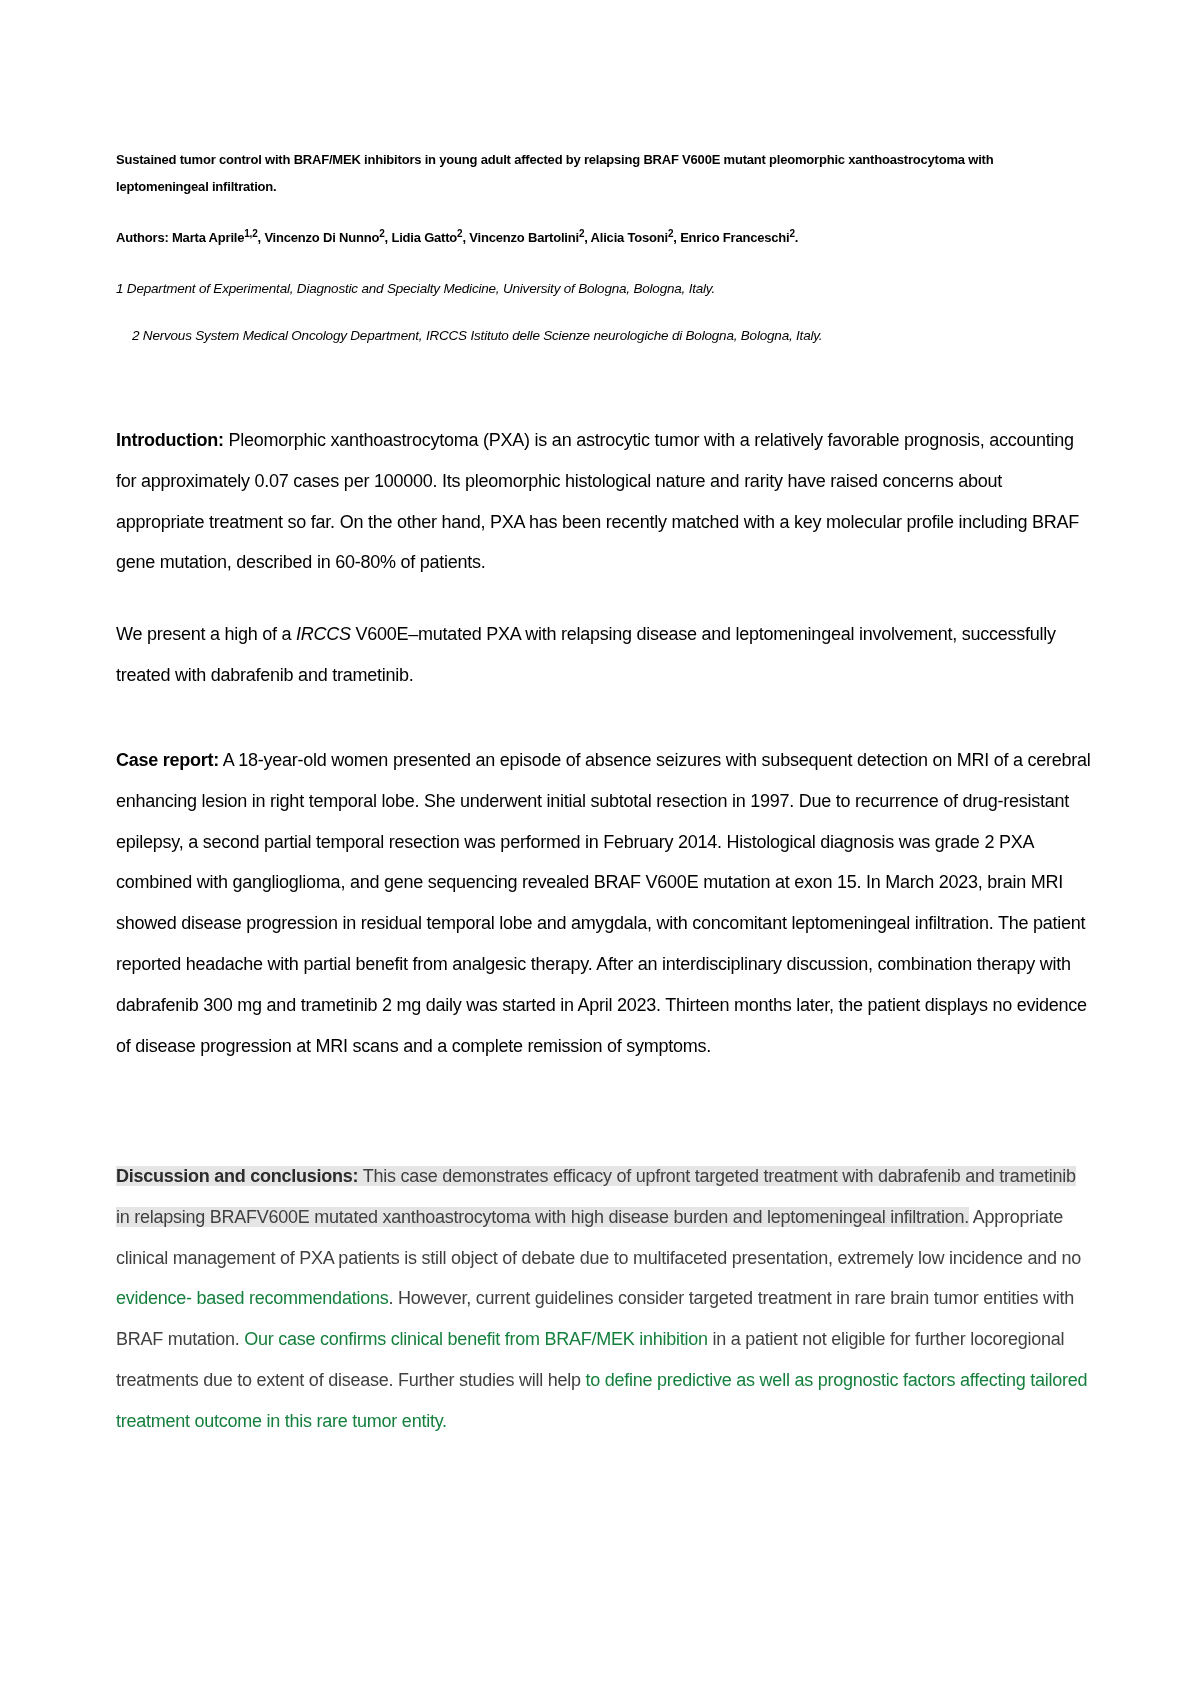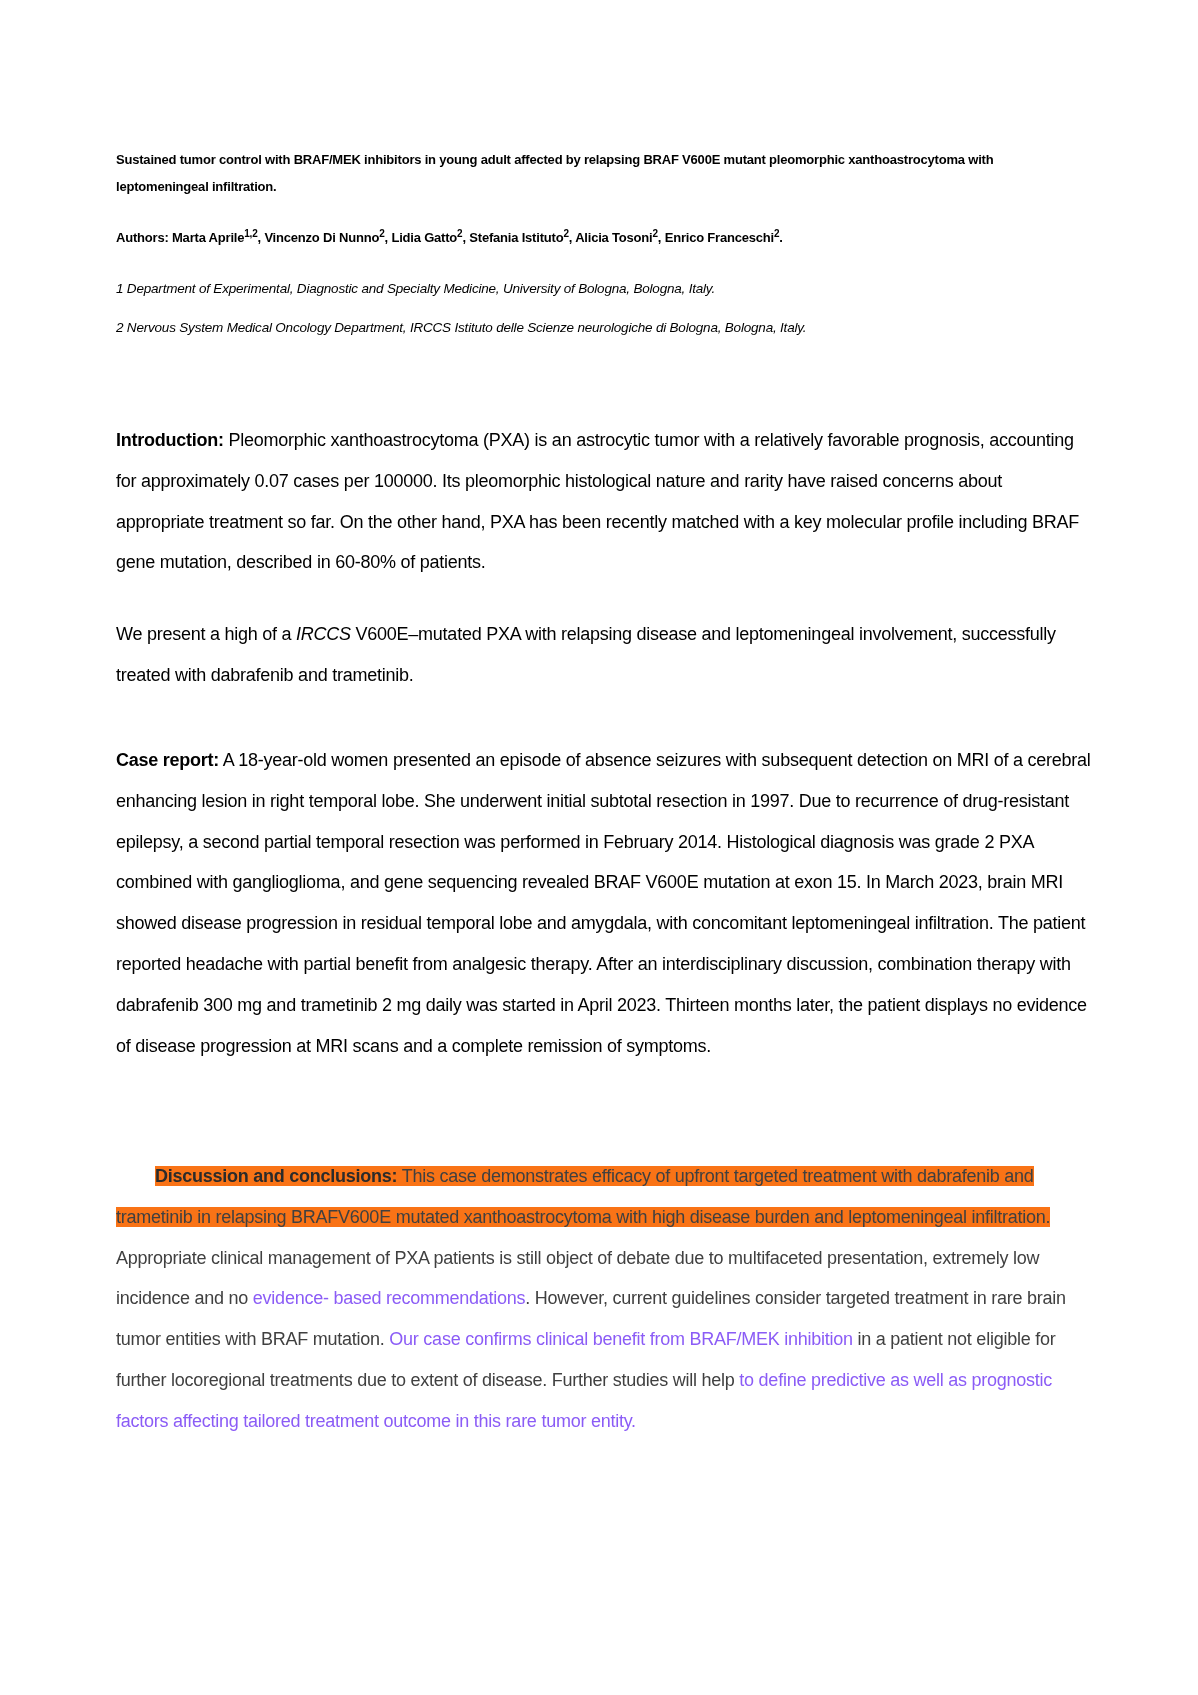--- a/index.html
+++ b/index.html
@@ -5,41 +5,41 @@
   html, body { margin: 0; padding: 0; background: #ffffff; }
   body { width: 1198px; height: 1695px; position: relative; overflow: hidden;
          font-family: "Liberation Sans", "DejaVu Sans", sans-serif; color: #000; }
   .page { position: absolute; left: 116px; top: 0; width: 970px; }
   .title { position: absolute; top: 146px; left: 0; width: 970px;
            font-weight: bold; font-size: 13px; line-height: 27px; letter-spacing: -0.2px; }
   .authors { position: absolute; top: 230px; left: 0; font-weight: bold; font-size: 13px; letter-spacing: -0.2px; white-space: nowrap; }
   .authors sup { font-size: 10px; vertical-align: 5px; line-height: 0; }
   .affil { position: absolute; left: 0; font-style: italic; font-size: 13.5px; white-space: nowrap; letter-spacing: -0.2px; }
   .affil1 { top: 281px; }
-  .affil2 { top: 320px; }
+  .affil2 { top: 328px; margin-left: 16px; }
   .para { position: absolute; left: 0; width: 975px; font-size: 18px; line-height: 40.8px; letter-spacing: -0.25px; }
   .p-intro { top: 420px; }
   .p-present { top: 614px; }
   .p-case { top: 740px; }
   .p-disc { top: 1156px; color: #404040; }
   .lbl { font-weight: bold; color: #000; }
   .p-disc .lbl { color: #2b2b2b; }
-  .hl { background: #f97316; margin-left: 39px; }
-  .blk { color: #8b5cf6; }
+  .hl { background: #e5e5e5; }
+  .blk { color: #15803d; }
   i { font-style: italic; }
 </style>
 </head>
 <body>
 
 <div class="page">
 
   <div class="title">Sustained tumor control with BRAF/MEK inhibitors in young adult affected by relapsing BRAF V600E mutant pleomorphic xanthoastrocytoma with leptomeningeal infiltration.</div>
 
   <div class="authors">
-    <span>Authors: </span><span><span>Marta Aprile</span><sup>1,2</sup></span>, <span><span>Vincenzo Di Nunno</span><sup>2</sup></span>, <span><span>Lidia Gatto</span><sup>2</sup></span>, <span><span>Stefania Istituto</span><sup>2</sup></span>, <span><span>Alicia Tosoni</span><sup>2</sup></span>, <span><span>Enrico Franceschi</span><sup>2</sup></span>.
+    <span>Authors: </span><span><span>Marta Aprile</span><sup>1,2</sup></span>, <span><span>Vincenzo Di Nunno</span><sup>2</sup></span>, <span><span>Lidia Gatto</span><sup>2</sup></span>, <span><span>Vincenzo Bartolini</span><sup>2</sup></span>, <span><span>Alicia Tosoni</span><sup>2</sup></span>, <span><span>Enrico Franceschi</span><sup>2</sup></span>.
   </div>
 
   <div class="affil affil1">1 Department of Experimental, Diagnostic and Specialty Medicine, University of Bologna, Bologna, Italy.</div>
   <div class="affil affil2">2 Nervous System Medical Oncology Department, IRCCS Istituto delle Scienze neurologiche di Bologna, Bologna, Italy.</div>
 
   <div class="para p-intro">
     <span class="lbl">Introduction:</span><span> Pleomorphic xanthoastrocytoma (PXA) is an astrocytic tumor with a relatively favorable prognosis, accounting for approximately 0.07 cases per 100000. Its pleomorphic histological nature and rarity have raised concerns about appropriate treatment so far. On the other hand, PXA has been recently matched with a key molecular profile including BRAF gene mutation, described in 60-80% of patients.</span>
   </div>
 
   <div class="para p-present">

